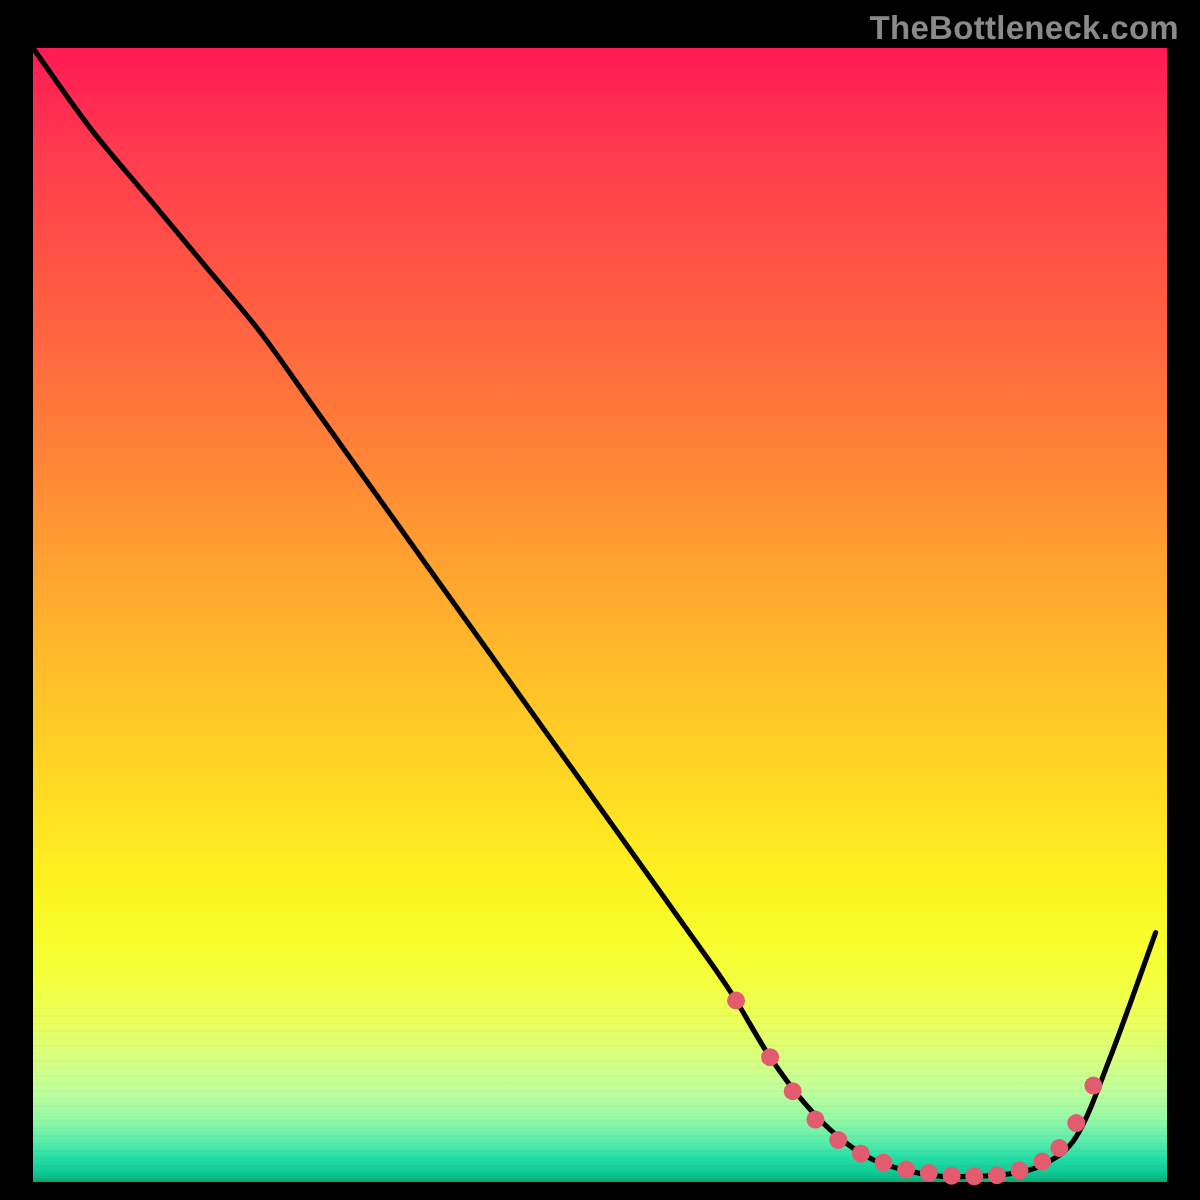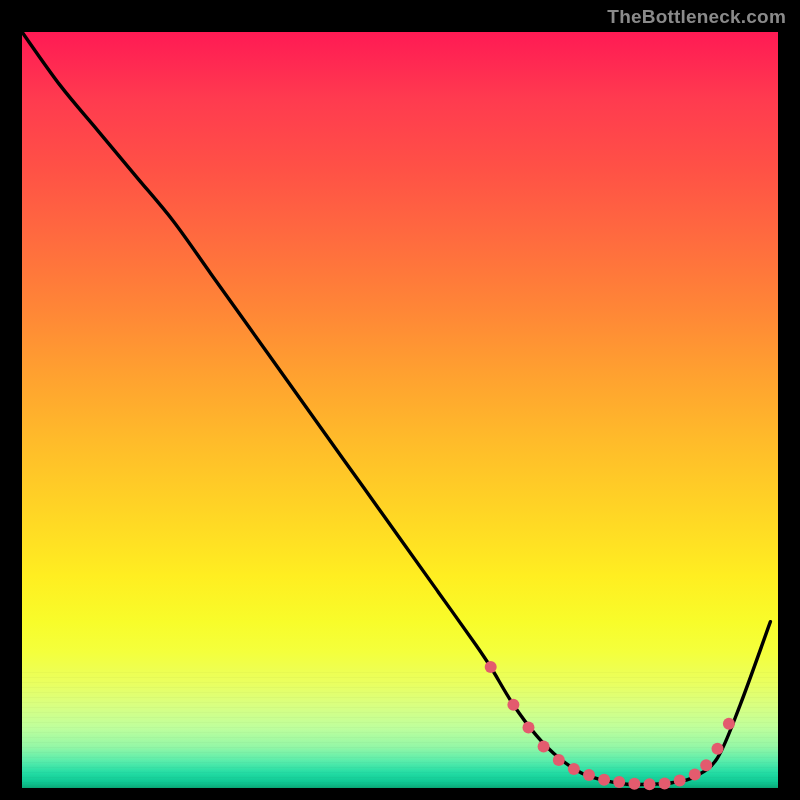--- a/index.html
+++ b/index.html
@@ -8,21 +8,21 @@
     position: relative;
     width: 800px;
     height: 800px;
     background: #000;
   }
   .attribution {
     position: absolute;
     top: 6px;
     right: 14px;
     font-family: Arial, Helvetica, sans-serif;
-    font-size: 19px;
+    font-size: 22px;
     font-weight: 700;
     color: #8a8a8a;
     letter-spacing: 0.2px;
     z-index: 5;
   }
   .plot {
     position: absolute;
     left: 22px;
     top: 32px;
     width: 756px;

